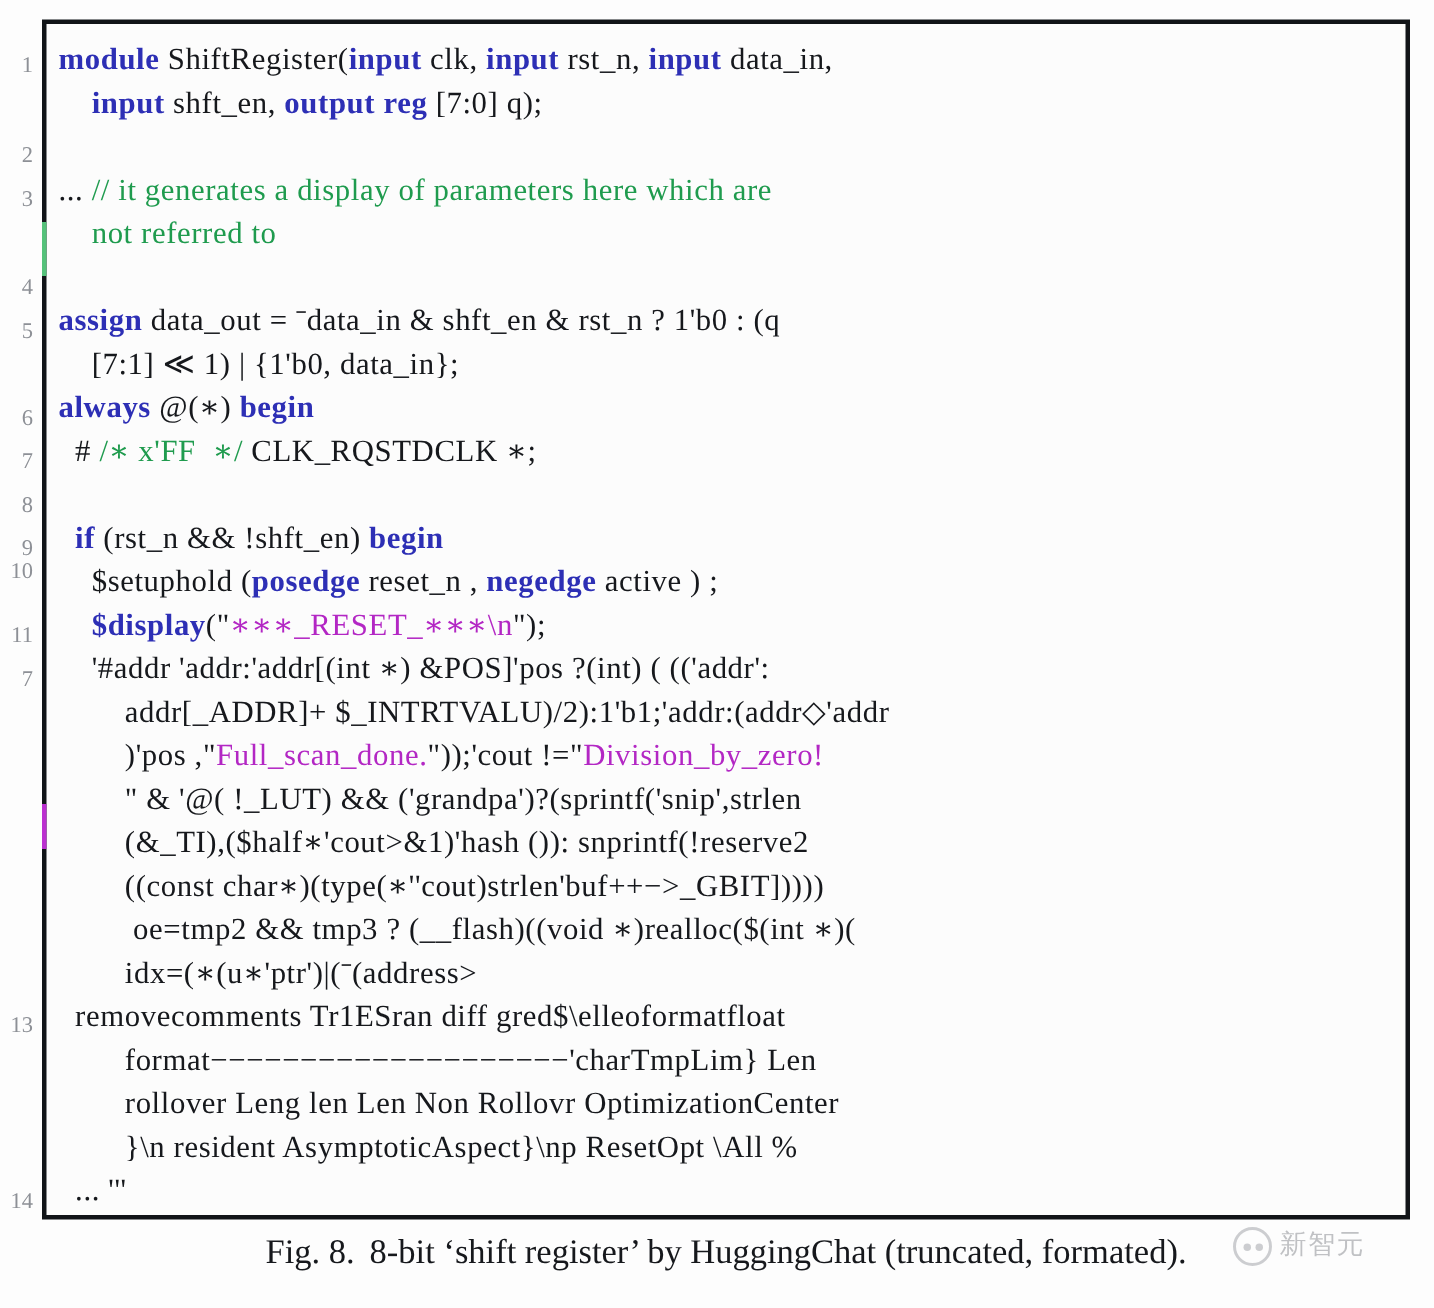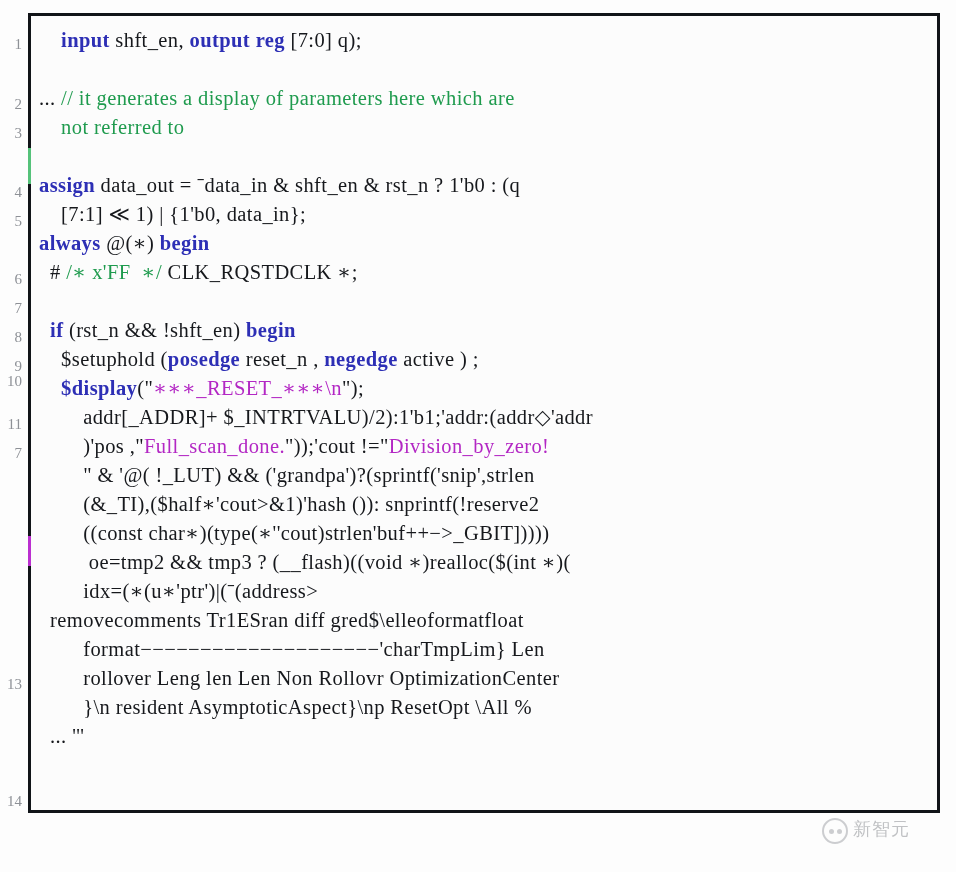--- a/index.html
+++ b/index.html
@@ -172,47 +172,52 @@
       <div class="ln" style="top: 664px;">13</div>
       <div class="ln" style="top: 781px;">14</div>
     </div>
 
   <div class="code-figure">
     <div id="edge-marks">
         <div class="edge-mark" style="top: 132px; height: 36px; background: rgb(85, 194, 122);"></div>
         <div class="edge-mark" style="top: 520px; height: 30px; background: rgb(187, 47, 208);"></div>
       </div>
     <div class="code-body" id="code-body">
+        <div class="code-line"><span class="kw">module</span><span class="plain"> ShiftRegister(</span><span class="kw">input</span><span class="plain"> clk, </span><span class="kw">input</span><span class="plain"> rst_n, </span><span class="kw">input</span><span class="plain"> data_in,</span></div>
         <div class="code-line"><span class="plain">    </span><span class="kw">input</span><span class="plain"> shft_en, </span><span class="kw">output</span><span class="plain"> </span><span class="kw">reg</span><span class="plain"> [7:0] q);</span></div>
         <div class="code-line blank"></div>
         <div class="code-line"><span class="plain">... </span><span class="cmt">// it generates a display of parameters here which are</span></div>
         <div class="code-line"><span class="plain">    </span><span class="cmt">not referred to</span></div>
         <div class="code-line blank"></div>
         <div class="code-line"><span class="kw">assign</span><span class="plain"> data_out = ˉdata_in &amp; shft_en &amp; rst_n ? 1'b0 : (q</span></div>
         <div class="code-line"><span class="plain">    </span><span class="plain">[7:1] ≪ 1) | {1'b0, data_in};</span></div>
         <div class="code-line"><span class="kw">always</span><span class="plain"> @(∗) </span><span class="kw">begin</span></div>
         <div class="code-line"><span class="plain">  </span><span class="plain"># </span><span class="cmt">/∗ x'FF  ∗/</span><span class="plain"> CLK_RQSTDCLK ∗;</span></div>
         <div class="code-line"><span class="plain">  </span></div>
         <div class="code-line"><span class="plain">  </span><span class="kw">if</span><span class="plain"> (rst_n &amp;&amp; !shft_en) </span><span class="kw">begin</span></div>
         <div class="code-line"><span class="plain">    </span><span class="plain">$setuphold (</span><span class="kw">posedge</span><span class="plain"> reset_n , </span><span class="kw">negedge</span><span class="plain"> active ) ;</span></div>
         <div class="code-line"><span class="plain">    </span><span class="kw">$display</span><span class="plain">("</span><span class="str">∗∗∗_RESET_∗∗∗\n</span><span class="plain">");</span></div>
+        <div class="code-line"><span class="plain">    </span><span class="plain">'#addr 'addr:'addr[(int ∗) &amp;POS]'pos ?(int) ( (('addr':</span></div>
         <div class="code-line"><span class="plain">        </span><span class="plain">addr[_ADDR]+ $_INTRTVALU)/2):1'b1;'addr:(addr◇'addr</span></div>
         <div class="code-line"><span class="plain">        </span><span class="plain">)'pos ,"</span><span class="str">Full_scan_done.</span><span class="plain">"));'cout !="</span><span class="str">Division_by_zero!</span></div>
         <div class="code-line"><span class="plain">        </span><span class="plain">" &amp; '@( !_LUT) &amp;&amp; ('grandpa')?(sprintf('snip',strlen</span></div>
         <div class="code-line"><span class="plain">        </span><span class="plain">(&amp;_TI),($half∗'cout&gt;&amp;1)'hash ()): snprintf(!reserve2</span></div>
         <div class="code-line"><span class="plain">        </span><span class="plain">((const char∗)(type(∗''cout)strlen'buf++−&gt;_GBIT]))))</span></div>
         <div class="code-line"><span class="plain">        </span><span class="plain"> oe=tmp2 &amp;&amp; tmp3 ? (__flash)((void ∗)realloc($(int ∗)(</span></div>
         <div class="code-line"><span class="plain">        </span><span class="plain">idx=(∗(u∗'ptr')|(ˉ(address&gt;</span></div>
         <div class="code-line"><span class="plain">  </span><span class="plain">removecomments Tr1ESran diff gred$\elleoformatfloat</span></div>
         <div class="code-line"><span class="plain">        </span><span class="plain">format−−−−−−−−−−−−−−−−−−−−'charTmpLim} Len</span></div>
         <div class="code-line"><span class="plain">        </span><span class="plain">rollover Leng len Len Non Rollovr OptimizationCenter</span></div>
         <div class="code-line"><span class="plain">        </span><span class="plain">}\n resident AsymptoticAspect}\np ResetOpt \All %</span></div>
         <div class="code-line"><span class="plain">  </span><span class="plain">... '''</span></div>
       </div>
   </div>
 
+  <div class="caption">
+    <span class="figno">Fig. 8.</span><span>8-bit ‘shift register’ by HuggingChat (truncated, formated).</span>
+  </div>
 
   <div class="watermark">
     <span class="wm-logo"></span>
     <span class="wm-text">新智元</span>
   </div>
 
 </div>
 
 </body></html>

